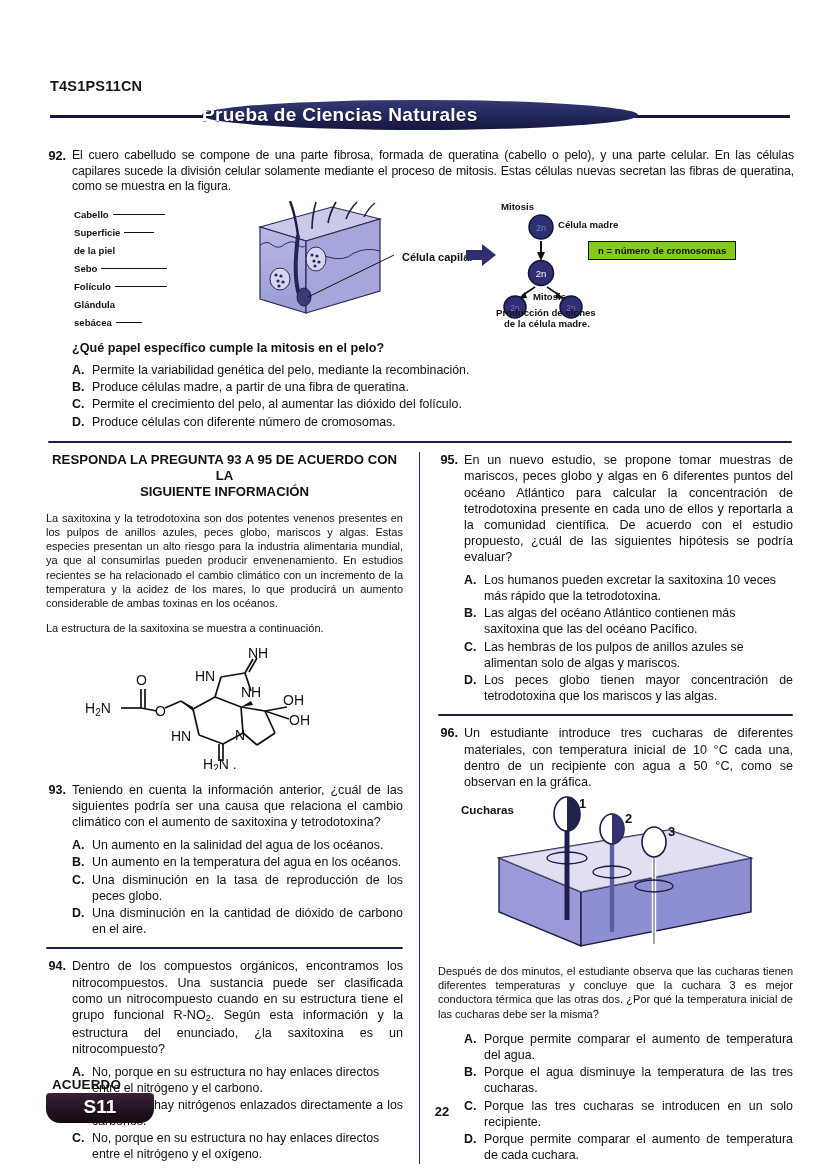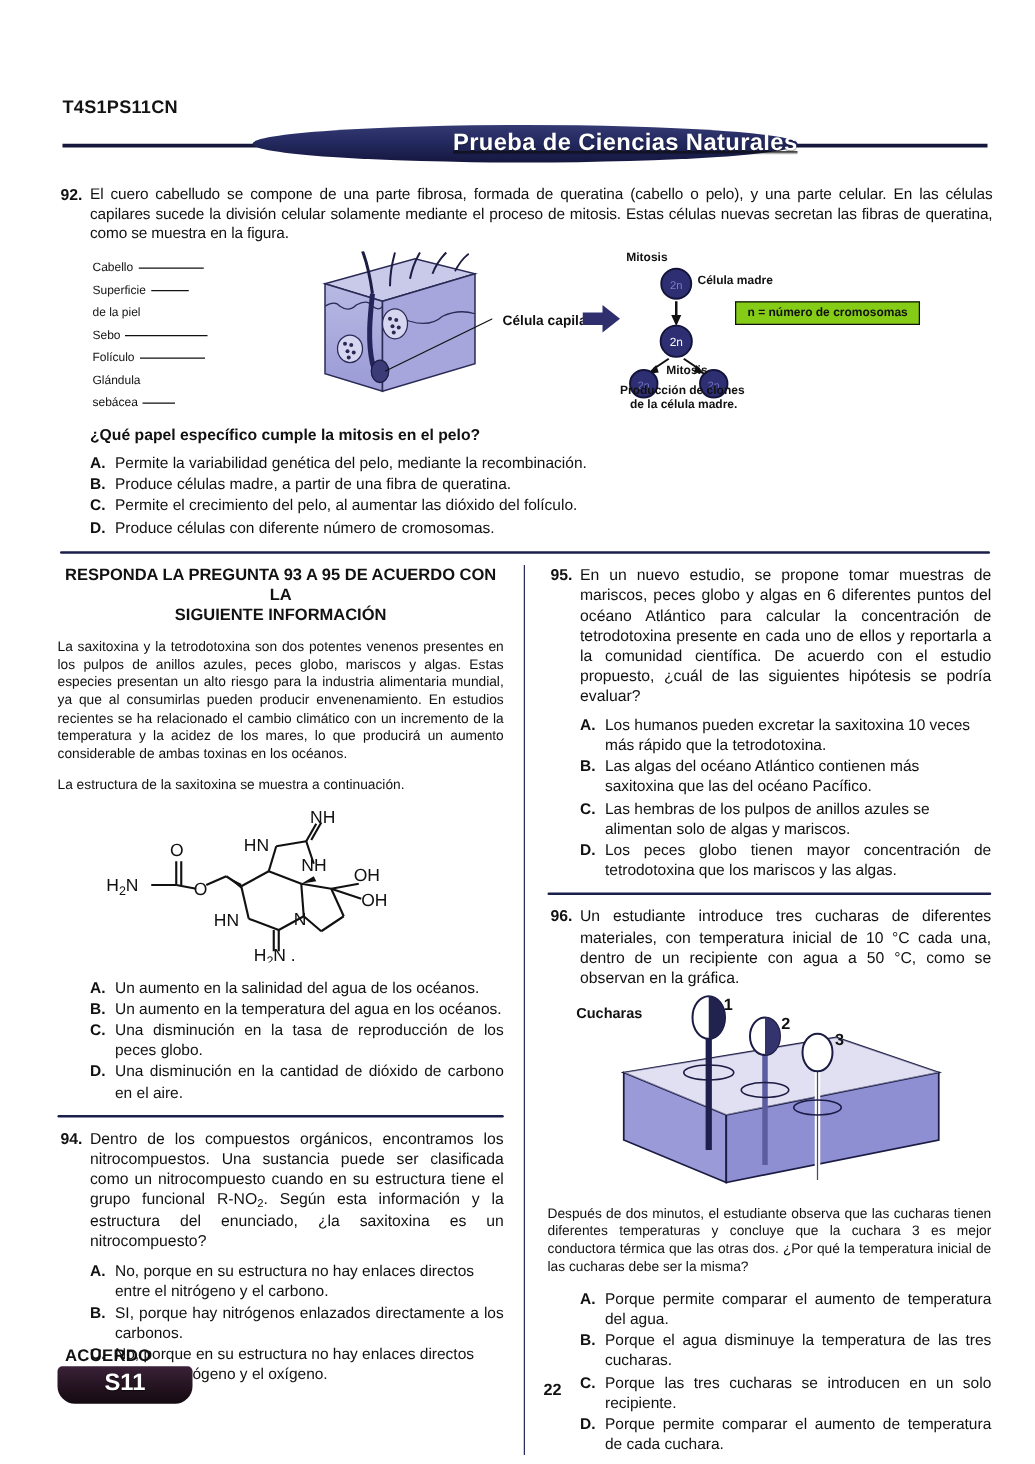--- a/index.html
+++ b/index.html
@@ -27,21 +27,21 @@
   }
   .banner-rule {
     position: absolute; left: 4px; right: 4px; top: 15px; height: 3px;
     background: #16173c;
   }
   .banner-lens {
     position: absolute; left: 50%; top: 0; transform: translateX(-50%);
     width: 436px; height: 30px;
     background: linear-gradient(180deg,#343a72 0%,#242a60 45%,#15173f 100%);
     border-radius: 50% / 50%;
-    display: flex; align-items: center; justify-content: flex-end; text-decoration: underline;
+    display: flex; align-items: center; justify-content: flex-start;
   }
   .banner-title {
     color: #fff; font-size: 19px; font-weight: bold;
     letter-spacing: .3px; text-shadow: 0 1px 1px rgba(0,0,0,.5);
   }
 
   
   .qblock { display: flex; margin-bottom: 2px; }
   .qnum {
     font-weight: bold; font-size: 12.6px; width: 26px;
@@ -65,21 +65,21 @@
   .opt-text.nojust { text-align: left; }
 
   .qprompt { font-size: 12.6px; font-weight: bold; margin: 10px 0 6px 0; }
 
   
   .fig92 {
     position: relative; height: 130px; margin: 6px 0 4px 0;
   }
   .skin-labels {
     position: absolute; left: 28px; top: 8px;
-    font-size: 9.6px; font-weight: normal; line-height: 1.15;
+    font-size: 9.6px; font-weight: bold; line-height: 1.15;
   }
   .skin-labels div { margin-bottom: 7px; white-space: nowrap; }
   .lbl-row { display: flex; align-items: center; }
   .leader { display:inline-block; height:1px; background:#111; margin-left:4px; }
 
   .skin-art {
     position: absolute; left: 208px; top: 0; width: 140px; height: 118px;
   }
   .capilar-lbl {
     position: absolute; left: 356px; top: 50px;
@@ -366,20 +366,24 @@
             <text x="166" y="52">NH</text>
             <text x="208" y="60">OH</text>
             <text x="214" y="80">OH</text>
             <text x="96" y="96">HN</text>
             <text x="160" y="95">N</text>
             <text x="128" y="124">H<tspan font-size="10" dy="3">2</tspan><tspan dy="-3">N .</tspan></text>
           </g>
         </svg>
       </div>
 
+      <div class="qblock">
+        <div class="qnum">93.</div>
+        <div class="qtext">Teniendo en cuenta la información anterior, ¿cuál de las siguientes podría ser una causa que relaciona el cambio climático con el aumento de saxitoxina y tetrodotoxina?</div>
+      </div>
       <div class="opts" style="padding-left:26px">
         <div class="opt">
           <span class="opt-letter">A.</span>
           <span class="opt-text nojust">Un aumento en la salinidad del agua de los océanos.</span>
         </div>
         <div class="opt">
           <span class="opt-letter">B.</span>
           <span class="opt-text nojust">Un aumento en la temperatura del agua en los océanos.</span>
         </div>
         <div class="opt">

